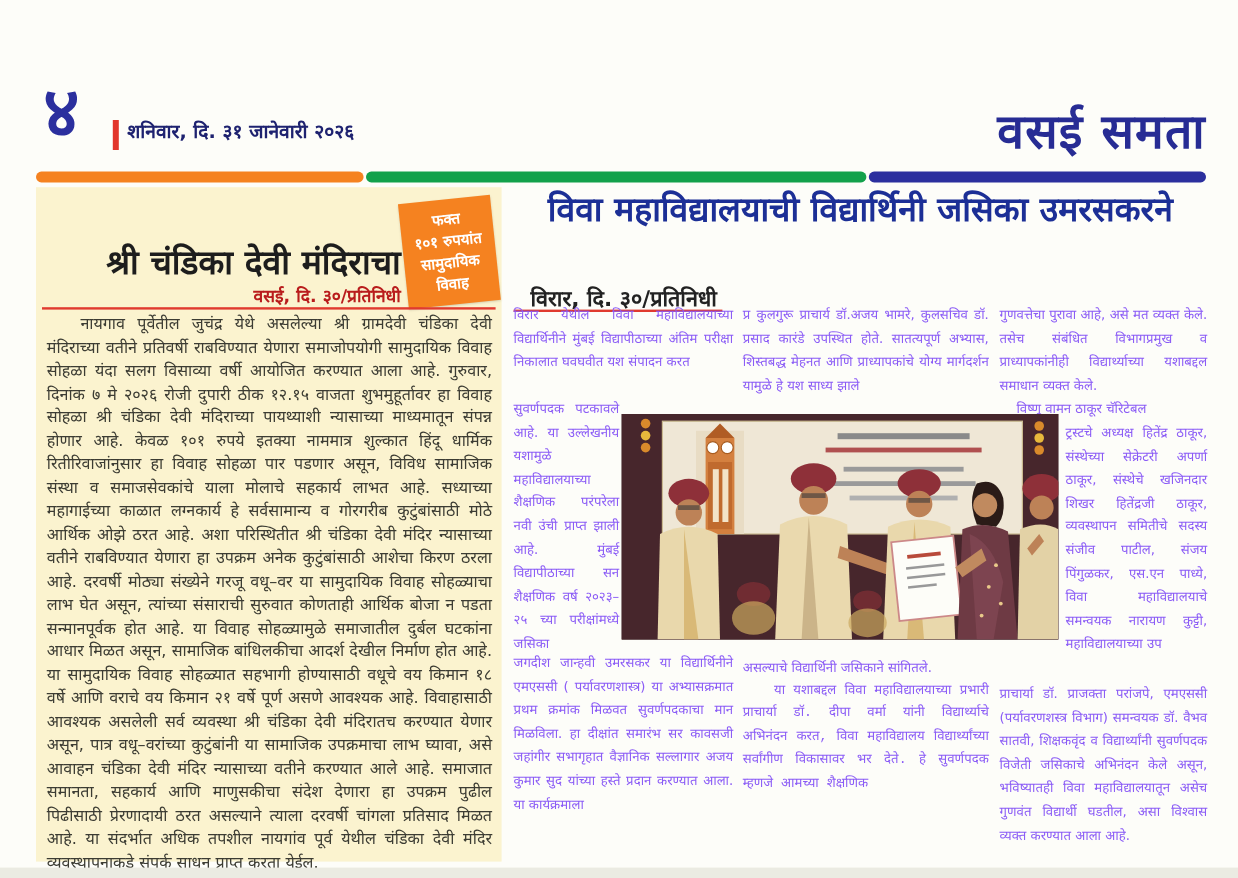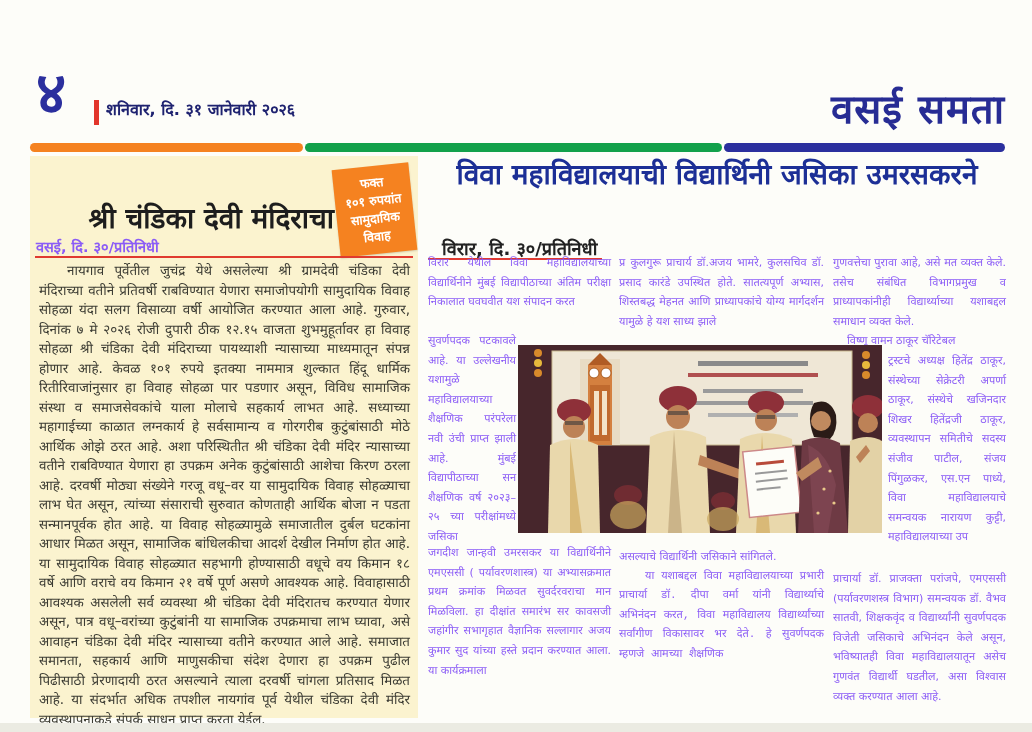--- a/index.html
+++ b/index.html
@@ -15,22 +15,22 @@
   .masthead { position:absolute; right:27px; top:80px; font-size:40px; font-weight:bold; color:#272c94; letter-spacing:1px; }
   .bar { position:absolute; top:143px; height:9px; border-radius:5px; }
   .bar-orange { left:30px;  width:273px; }
   .bar-green  { left:305px; width:417px; }
   .bar-blue   { left:724px; width:281px; }
 
   
   .left-article { position:absolute; left:30px; top:156px; width:388px; height:562px; background:#fbf3cf; }
   .la-headline { position:absolute; left:6px; top:4px; width:298px; text-align:right;
                  font-weight:bold; color:#1d1d1d; font-size:28px; line-height:37px;margin-top:40px; }
-  .la-dateline { position:absolute; left:6px; top:80px; width:298px; text-align:left;
-                 font-weight:bold; font-size:14.5px; color:#8b5cf6; }
+  .la-dateline { position:absolute; left:6px; top:80px; width:298px; text-align:right;
+                 font-weight:bold; font-size:14.5px; color:#b91c1c; }
   .la-rule { position:absolute; left:5px; top:100px; width:378px; height:2px; background:#e03a2f; }
   .la-body { position:absolute; left:9px; top:105px; width:371px; font-size:13.4px; line-height:19.5px;
              text-align:justify; color:#3c3c33; }
   .la-body p { margin:0; text-indent:28px; }
   .promo-badge { position:absolute; left:306px; top:10px; width:77px; height:88px; background:#f58220;
                  transform:rotate(-6deg); box-shadow:0 1px 2px rgba(0,0,0,.15);
                  color:#fff; font-weight:bold; font-size:12.5px; line-height:18px; text-align:center;
                  display:flex; flex-direction:column; justify-content:center; }
 
   
@@ -95,21 +95,21 @@
     <div class="ra-dateline">विरार, दि. ३०/प्रतिनिधी</div>
     <div class="ra-dateline-rule"></div>
 
     <div class="ra-col c1a">
       <p>विरार येथील विवा महाविद्यालयाच्या विद्यार्थिनीने मुंबई विद्यापीठाच्या अंतिम परीक्षा निकालात घवघवीत यश संपादन करत</p>
     </div>
     <div class="ra-col c1b">
       <p>सुवर्णपदक पटकावले आहे. या उल्लेखनीय यशामुळे महाविद्यालयाच्या शैक्षणिक परंपरेला नवी उंची प्राप्त झाली आहे. मुंबई विद्यापीठाच्या सन शैक्षणिक वर्ष २०२३–२५ च्या परीक्षांमध्ये जसिका</p>
     </div>
     <div class="ra-col c1c">
-      <p>जगदीश जान्हवी उमरसकर या विद्यार्थिनीने एमएससी ( पर्यावरणशास्त्र) या अभ्यासक्रमात प्रथम क्रमांक मिळवत सुवर्दरवराचा मान मिळविला. हा दीक्षांत समारंभ सर कावसजी जहांगीर सभागृहात वैज्ञानिक सल्लागार अजय कुमार सुद यांच्या हस्ते प्रदान करण्यात आला. या कार्यक्रमाला</p>
+      <p>जगदीश जान्हवी उमरसकर या विद्यार्थिनीने एमएससी ( पर्यावरणशास्त्र) या अभ्यासक्रमात प्रथम क्रमांक मिळवत सुवर्णपदकाचा मान मिळविला. हा दीक्षांत समारंभ सर कावसजी जहांगीर सभागृहात वैज्ञानिक सल्लागार अजय कुमार सुद यांच्या हस्ते प्रदान करण्यात आला. या कार्यक्रमाला</p>
     </div>
 
     <div class="ra-col c2a">
       <p>प्र कुलगुरू प्राचार्य डॉ.अजय भामरे, कुलसचिव डॉ. प्रसाद कारंडे उपस्थित होते. सातत्यपूर्ण अभ्यास, शिस्तबद्ध मेहनत आणि प्राध्यापकांचे योग्य मार्गदर्शन यामुळे हे यश साध्य झाले</p>
     </div>
     <div class="ra-col c2b">
       <p>असल्याचे विद्यार्थिनी जसिकाने सांगितले.</p>
       <p class="para2">या यशाबद्दल विवा महाविद्यालयाच्या प्रभारी प्राचार्या डॉ. दीपा वर्मा यांनी विद्यार्थ्याचे अभिनंदन करत, विवा महाविद्यालय विद्यार्थ्यांच्या सर्वांगीण विकासावर भर देते. हे सुवर्णपदक म्हणजे आमच्या शैक्षणिक</p>
     </div>
 

